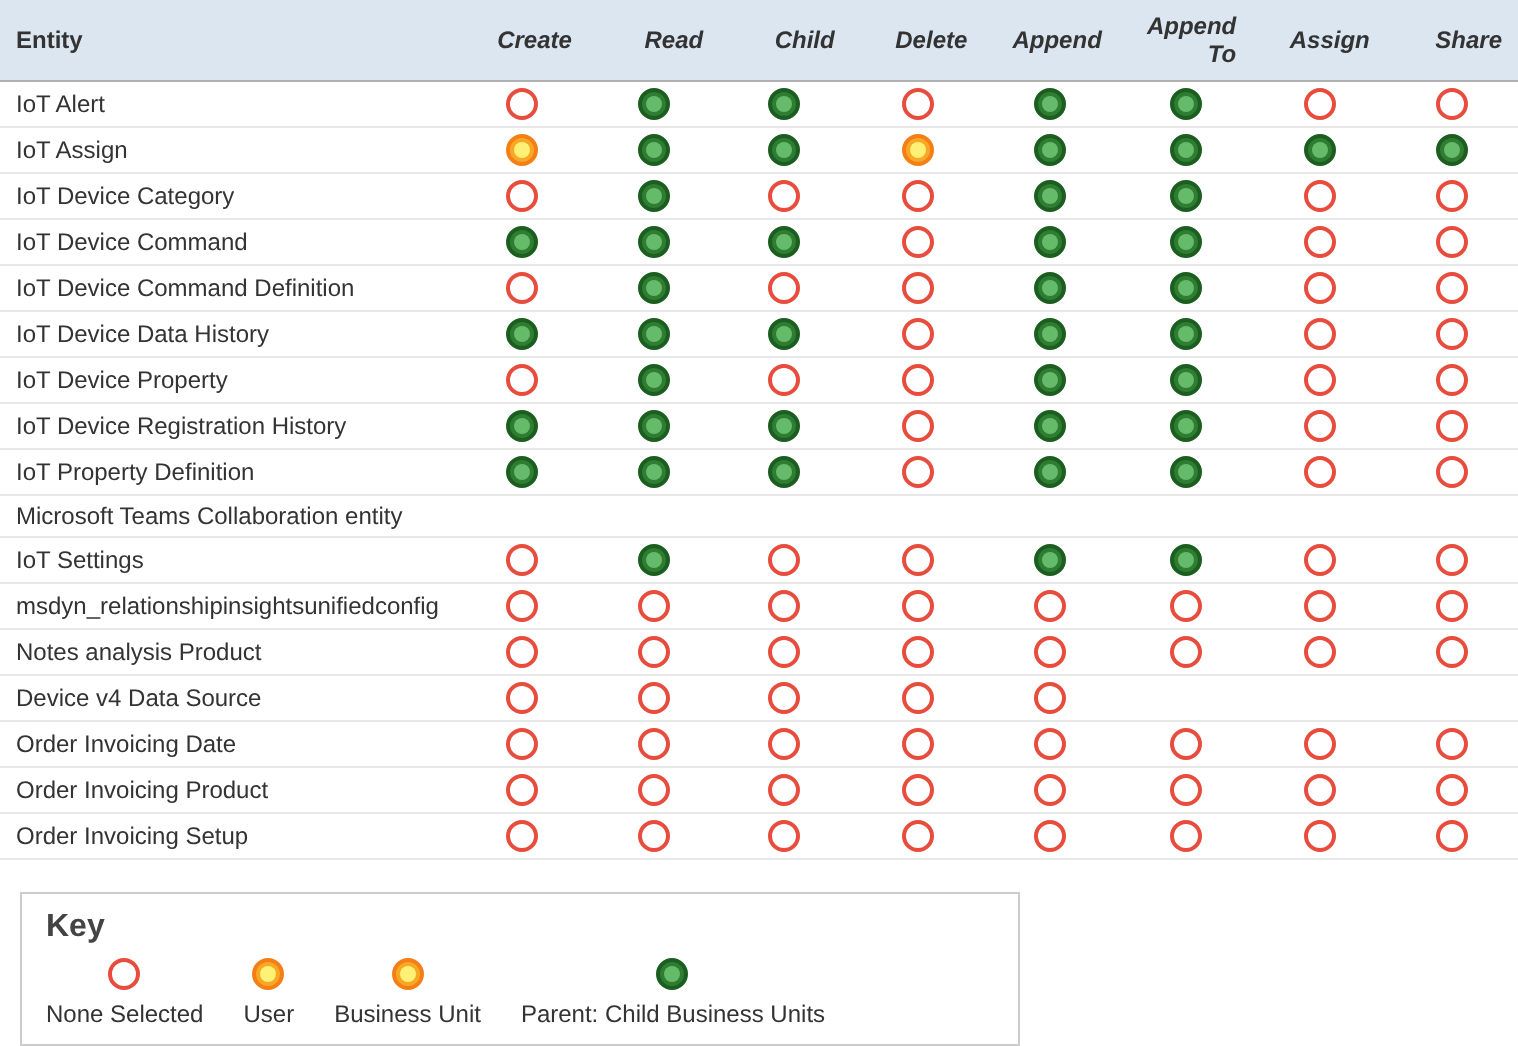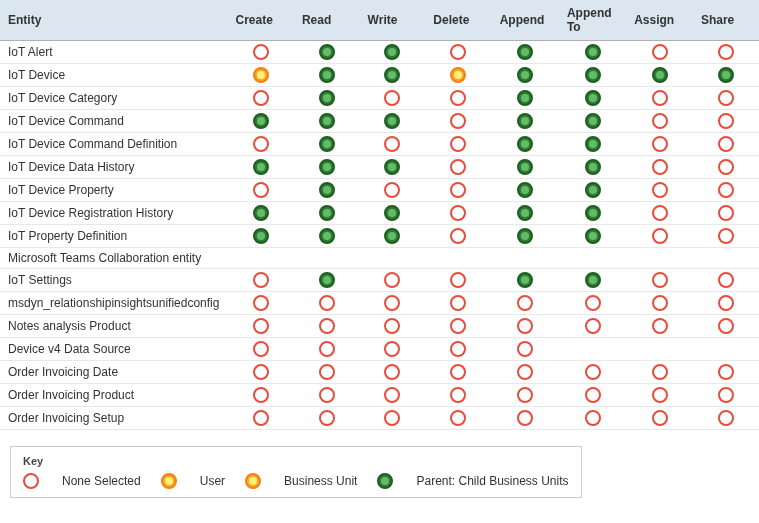--- a/index.html
+++ b/index.html
@@ -27,22 +27,23 @@
       text-align: left;
       font-weight: 600;
       font-size: 12px;
       border-bottom: 1px solid #b0b0b0;
       color: #333;
     }
     thead th:first-child {
       width: 210px;
     }
     thead th:not(:first-child) {
-      text-align: left;
+      text-align: right;
       width: 68px;
+      font-style: italic;
     }
     tbody tr {
       border-bottom: 1px solid #e8e8e8;
     }
     tbody td {
       padding: 3px 8px;
       vertical-align: middle;
     }
     tbody td:first-child {
       font-size: 12px;
@@ -93,70 +94,71 @@
       background: #fff176;
     }
     .key-section {
       margin: 16px 10px 8px 10px;
       border: 1px solid #ccc;
       padding: 8px 12px;
       display: inline-block;
       min-width: 500px;
     }
     .key-title {
-      font-size: 11px;
+      font-size: 16px;
       font-weight: 600;
       margin-bottom: 6px;
       color: #444;
     }
     .key-items {
       display: flex;
       align-items: center;
       gap: 20px;
       flex-wrap: wrap;
     }
     .key-item {
       display: flex;
       align-items: center;
-      gap: 23px;
+      gap: 5px;
       font-size: 12px;
+      flex-direction: column;
     }
   </style>
 </head>
 <body>
 
 <div class="container">
   <table>
     <thead>
       <tr>
       <th>Entity</th>
           <th>Create</th>
           <th>Read</th>
-          <th>Write</th>
+          <th>Child</th>
           <th>Delete</th>
           <th>Append</th>
           <th>Append To</th>
           <th>Assign</th>
           <th>Share</th>
         </tr>
     </thead>
     <tbody id="table-body">
     <tr>
           <td>IoT Alert</td>
           <td><span class="circle circle-empty"></span></td>
           <td><span class="circle circle-green"></span></td>
           <td><span class="circle circle-green"></span></td>
           <td><span class="circle circle-empty"></span></td>
           <td><span class="circle circle-green"></span></td>
           <td><span class="circle circle-green"></span></td>
           <td><span class="circle circle-empty"></span></td>
           <td><span class="circle circle-empty"></span></td>
         </tr>
         <tr>
-          <td>IoT Device</td>
+          <td>IoT Assign</td>
           <td><span class="circle circle-yellow"></span></td>
           <td><span class="circle circle-green"></span></td>
           <td><span class="circle circle-green"></span></td>
           <td><span class="circle circle-yellow"></span></td>
           <td><span class="circle circle-green"></span></td>
           <td><span class="circle circle-green"></span></td>
           <td><span class="circle circle-green"></span></td>
           <td><span class="circle circle-green"></span></td>
         </tr>
         <tr>

